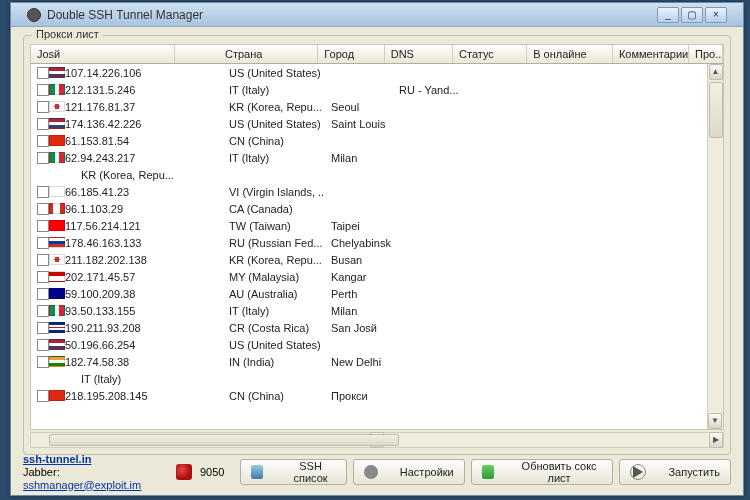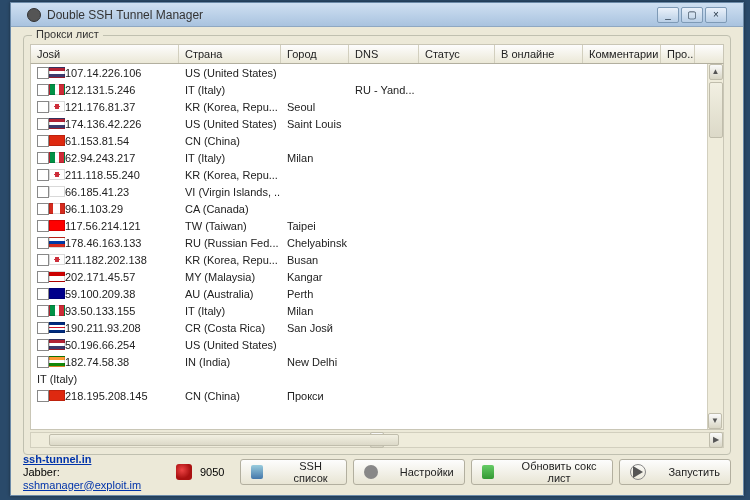--- a/index.html
+++ b/index.html
@@ -7,21 +7,21 @@
 .window { position: absolute; left: 10px; top: 2px; width: 734px; height: 494px; background: #ece9d8; border: 1px solid #6b8aa8; box-shadow: 0 0 3px rgba(0,0,0,.4); }
 .titlebar { height: 24px; background: linear-gradient(to bottom,#cfe0f2,#a9c3df); display:flex; align-items:center; padding:0 16px; border-bottom:1px solid #8fa8c2; }
 .titlebar .appicon { width:14px; height:14px; border-radius:50%; background:#555; border:1px solid #333; margin-right:6px; display:inline-block; }
 .title-text { color:#333; font-size:12px; flex:1; }
 .win-btns { display:flex; gap:2px; }
 .win-btn { width:22px; height:16px; background:linear-gradient(#eaf1fa,#b9cfe6); border:1px solid #7e9ab6; border-radius:2px; text-align:center; line-height:14px; font-size:10px; color:#234; }
 .group { position:absolute; left:12px; top:32px; right:12px; height:420px; border:1px solid #c0c0b0; border-radius:4px; }
 .group-label { position:absolute; top:-8px; left:8px; background:#ece9d8; padding:0 4px; color:#333; font-size:11px; }
 .headers { position:absolute; top:8px; left:6px; right:6px; height:20px; display:flex; background:linear-gradient(#fdfdfd,#ebe8d7); border:1px solid #c9c6b6; border-bottom-color:#b2af9f; }
 .hcell { border-right:1px solid #d2cfbe; padding:3px 6px; color:#222; white-space:nowrap; overflow:hidden; }
-.c-host{width:148px;} .c-country{width:102px;} .c-city{width:68px;} .c-dns{width:70px;} .c-status{width:76px;} .c-online{width:88px;} .c-comment{width:78px;} .c-pro{width:34px;flex:0 0 34px;}
+.c-host{width:148px;} .c-country{width:102px;margin-left:44px;} .c-city{width:68px;} .c-dns{width:70px;} .c-status{width:76px;} .c-online{width:88px;} .c-comment{width:78px;} .c-pro{width:34px;flex:0 0 34px;}
 .list { position:absolute; top:28px; left:6px; right:6px; bottom:24px; background:#fff; border:1px solid #c9c6b6; border-top:0; overflow:hidden; }
 .rows { position:absolute; inset:0; right:16px; overflow:hidden; }
 .row { display:flex; height:17px; align-items:center; font-size:11px; color:#222; }
 .cell { padding:0 6px; white-space:nowrap; overflow:hidden; }
 .hostcell { width:148px; display:flex; align-items:center; }
 .chk { width:12px; height:12px; border:1px solid #888; background:#fff; display:inline-block; }
 .flag { width:16px; height:11px; display:inline-block; border:1px solid rgba(0,0,0,.15); }
 .vscroll { position:absolute; top:0; right:0; bottom:0; width:16px; background:#efecdb; border-left:1px solid #d2cfbe; }
 .sbtn { width:14px; height:16px; margin:0 auto; background:linear-gradient(#fafafa,#d9d6c5); border:1px solid #c0bdac; border-radius:2px; text-align:center; font-size:8px; color:#555; line-height:14px; }
 .thumb { position:absolute; top:18px; left:1px; width:14px; height:56px; background:linear-gradient(#f2f0e2,#dcd9c8); border:1px solid #c0bdac; border-radius:2px; }
@@ -125,25 +125,20 @@
             <div class="cell hostcell">
               <span class="chk"></span>
               <span class="flag" style="background: linear-gradient(to right, rgb(0, 146, 70) 33%, rgb(255, 255, 255) 33%, rgb(255, 255, 255) 66%, rgb(206, 43, 55) 66%);"></span>
               <span>62.94.243.217</span>
             </div>
             <div class="cell c-country">IT (Italy)</div>
             <div class="cell c-city">Milan</div>
             <div class="cell c-dns"></div>
           </div>
           <div class="row">
-            <div class="cell hostcell">
-              <span class="chk"></span>
-              <span class="flag" style="background: radial-gradient(circle, rgb(205, 46, 58) 30%, rgb(255, 255, 255) 32%);"></span>
-              <span>211.118.55.240</span>
-            </div>
             <div class="cell c-country">KR (Korea, Repu...</div>
             <div class="cell c-city"></div>
             <div class="cell c-dns"></div>
           </div>
           <div class="row">
             <div class="cell hostcell">
               <span class="chk"></span>
               <span class="flag" style="background: linear-gradient(rgb(255, 255, 255), rgb(255, 255, 255));"></span>
               <span>66.185.41.23</span>
             </div>

